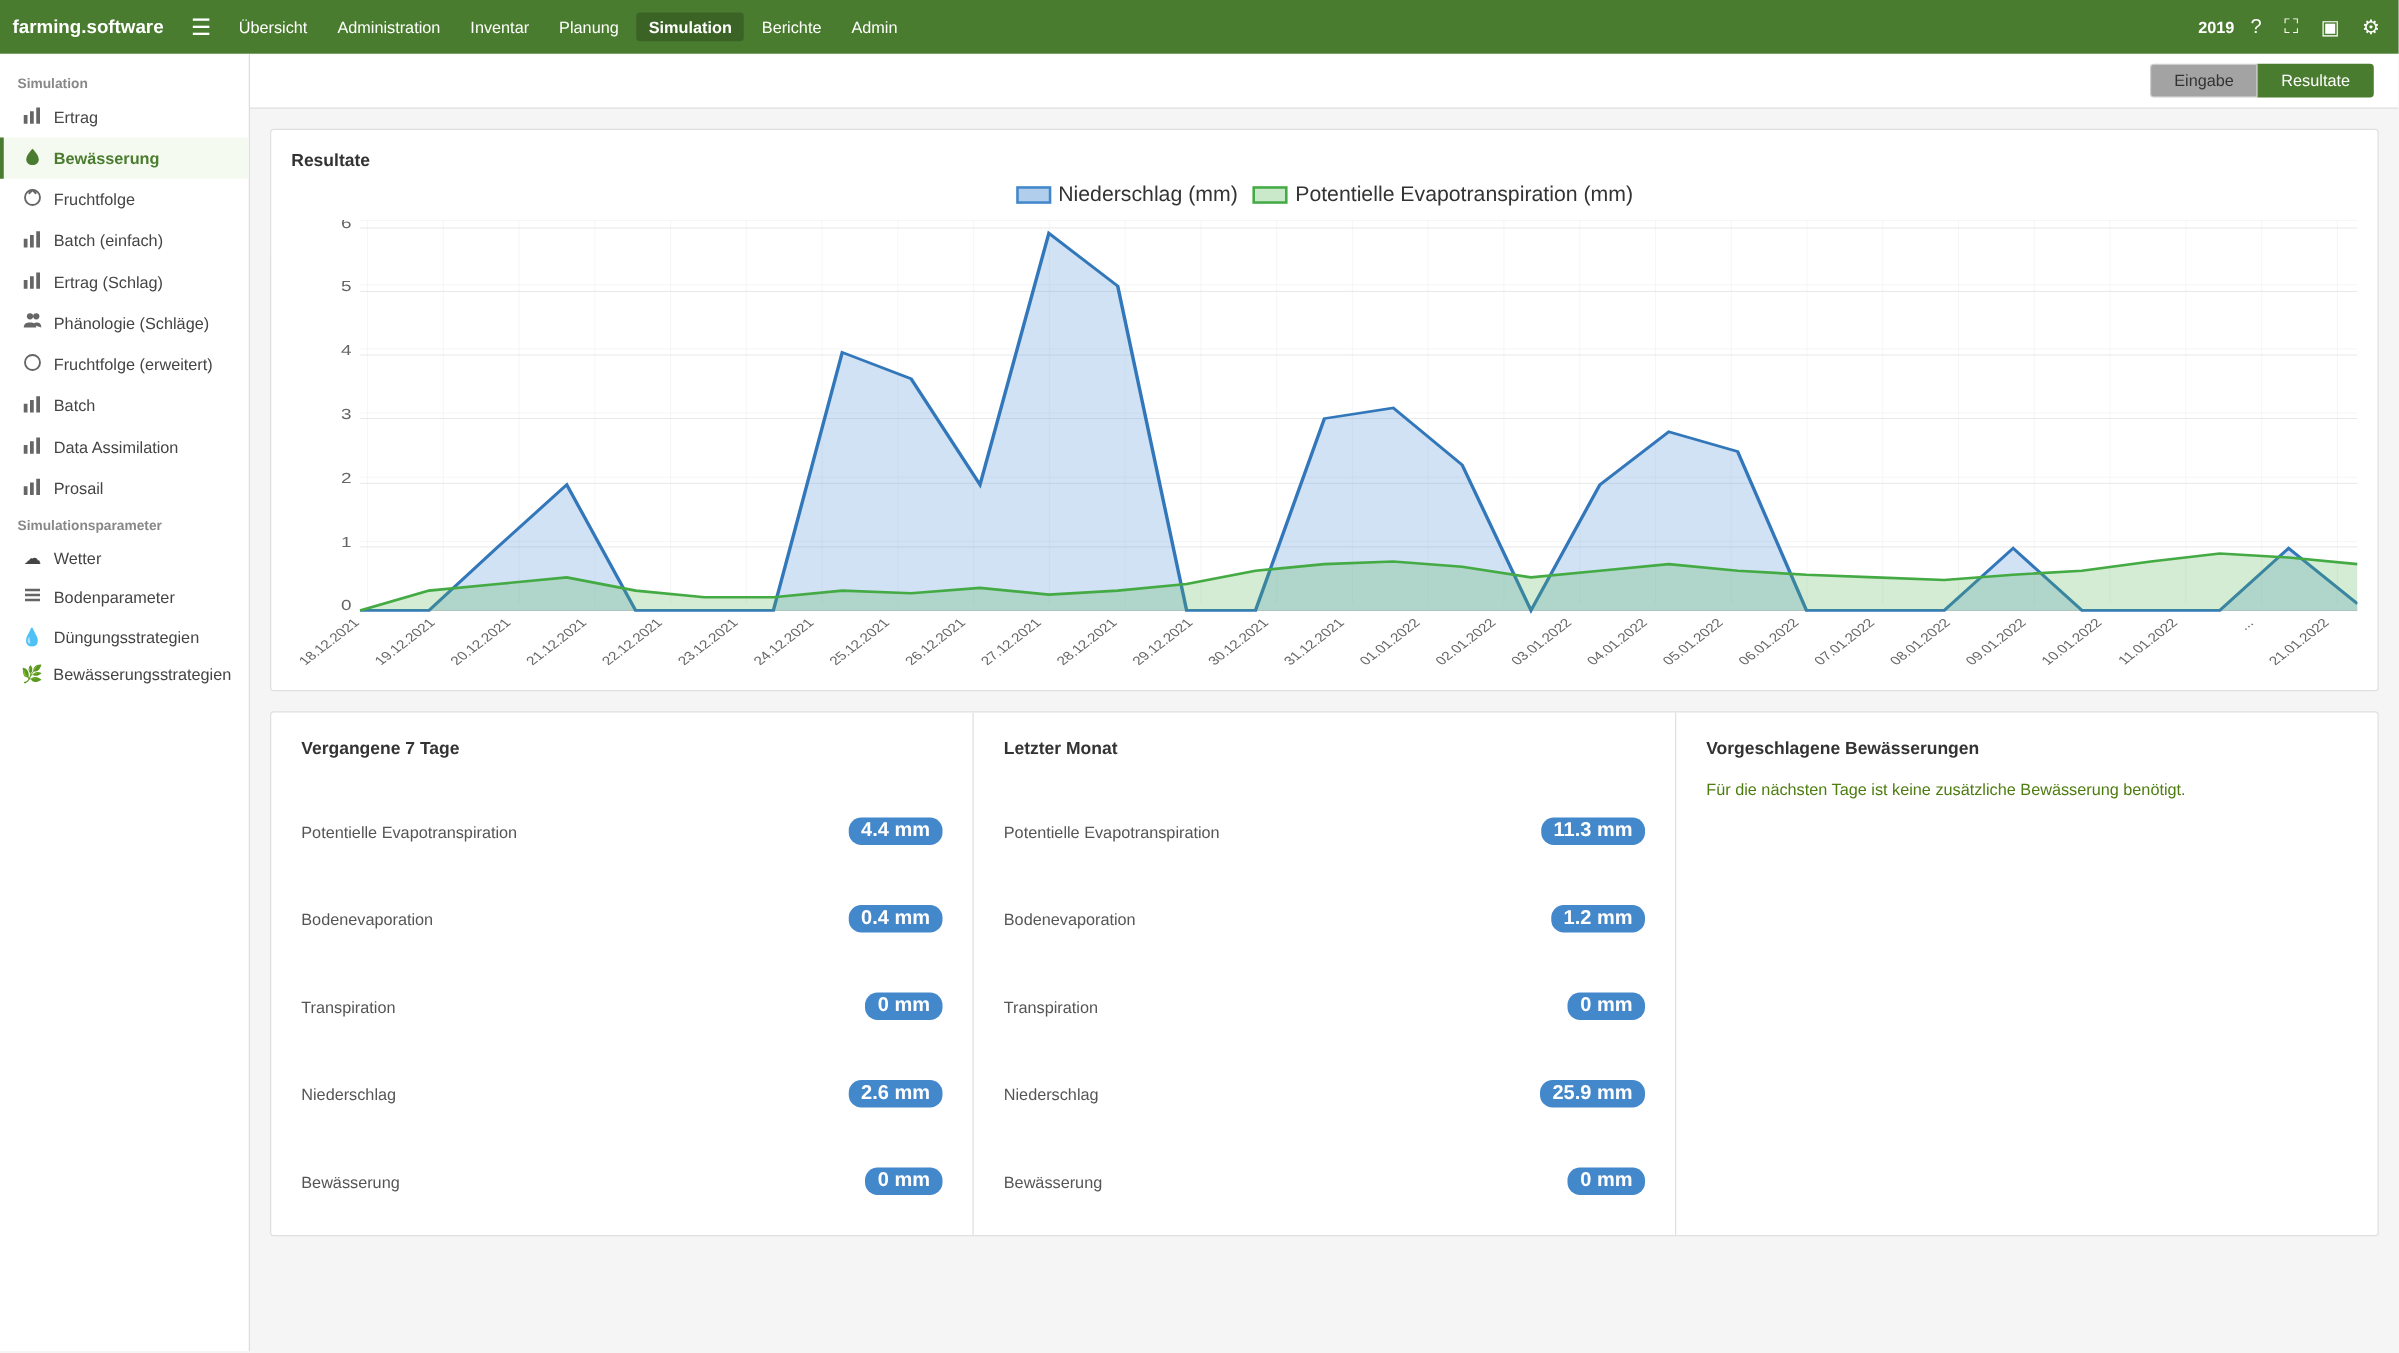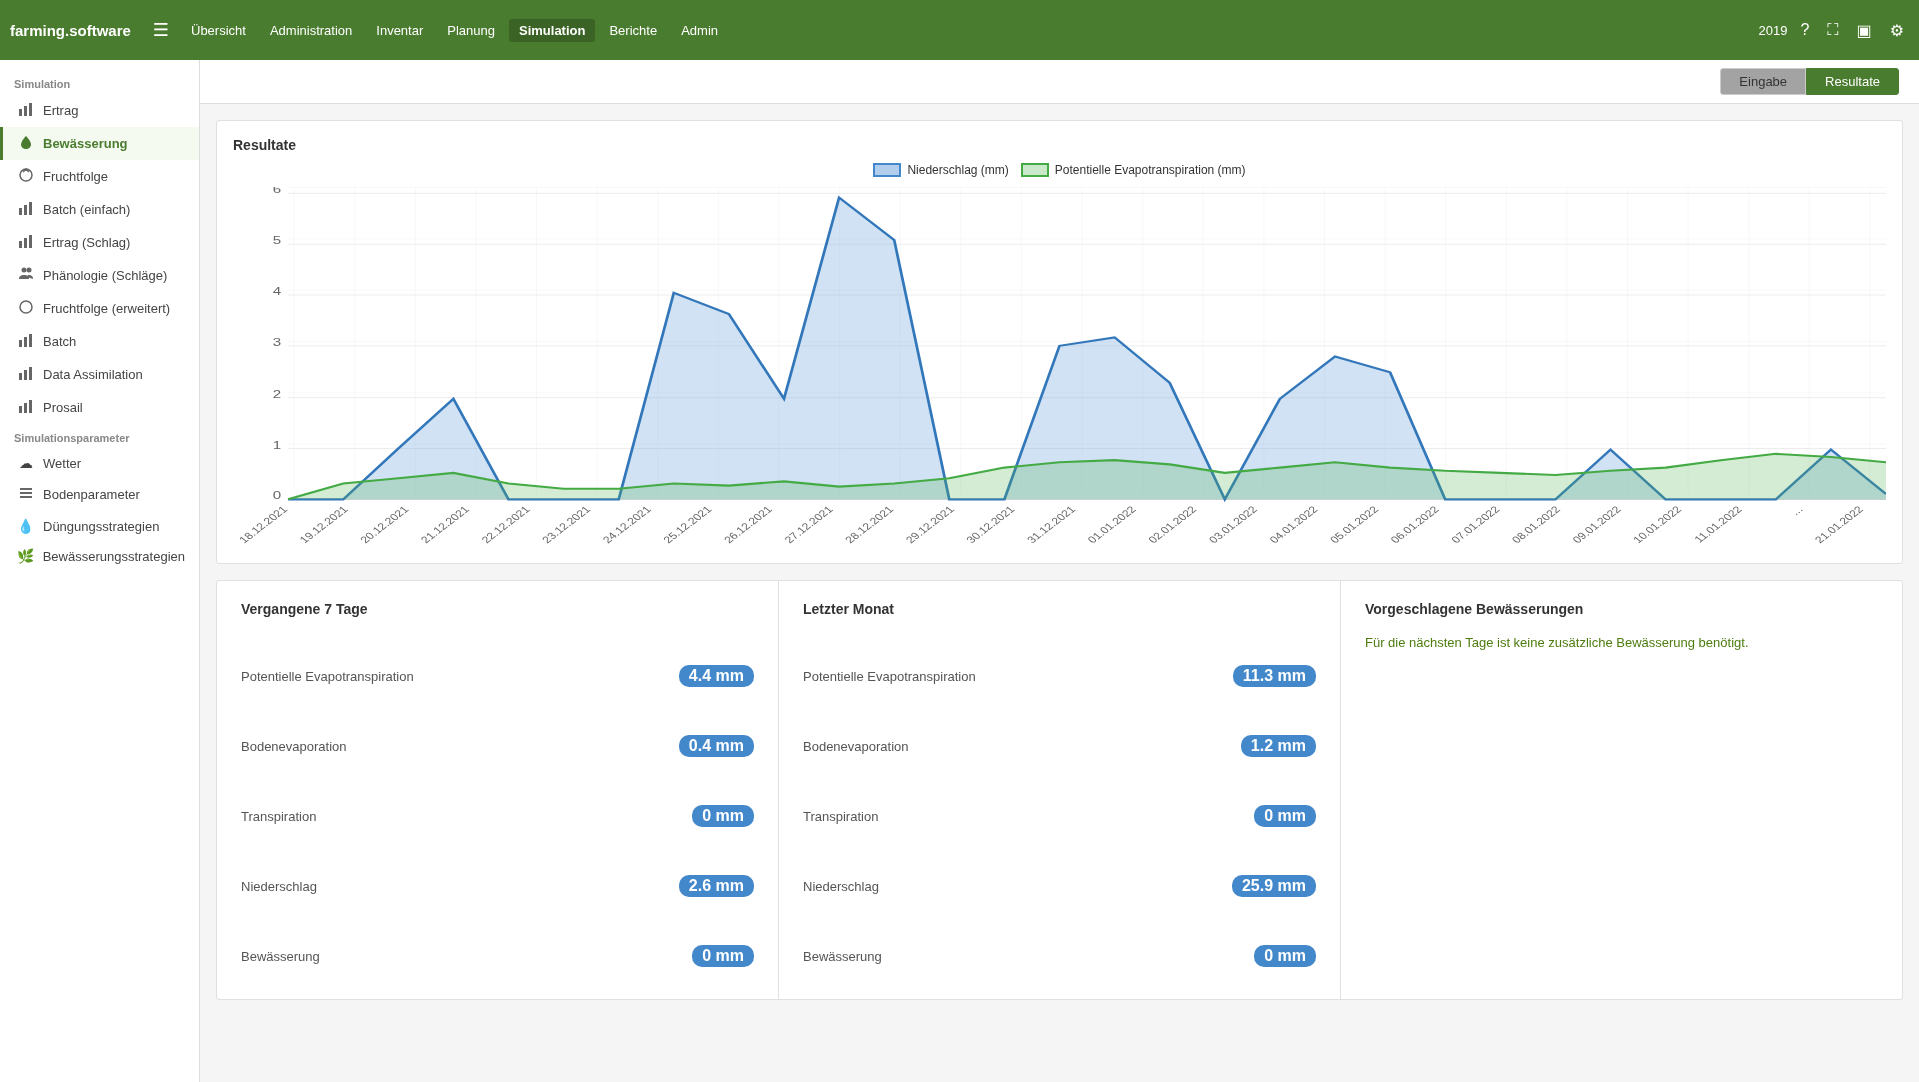--- a/index.html
+++ b/index.html
@@ -4,21 +4,21 @@
   <style>
     * { box-sizing: border-box; margin: 0; padding: 0; }
     body { font-family: Arial, sans-serif; font-size: 13px; background: #f5f5f5; color: #333; }
 
     
     .top-nav {
       background: #4a7c2f;
       color: white;
       display: flex;
       align-items: center;
-      height: 60px;
+      height: 43px;
       padding: 0 10px;
       gap: 4px;
     }
     .nav-brand {
       font-size: 15px;
       font-weight: bold;
       color: white;
       margin-right: 10px;
       white-space: nowrap;
     }
@@ -41,21 +41,21 @@
       white-space: nowrap;
     }
     .nav-item.active { background: rgba(0,0,0,0.2); font-weight: bold; }
     .nav-right {
       margin-left: auto;
       display: flex;
       align-items: center;
       gap: 8px;
       color: white;
     }
-    .nav-year { font-size: 13px; }
+    .nav-year { font-size: 13px; font-weight: bold; }
     .nav-icon-btn {
       background: none;
       border: none;
       color: white;
       cursor: pointer;
       font-size: 16px;
       padding: 2px 5px;
     }
 
     
@@ -146,21 +146,21 @@
       font-weight: bold;
       margin-bottom: 10px;
       color: #333;
     }
     .chart-legend {
       display: flex;
       align-items: flex-end;
       justify-content: center;
       gap: 12px;
       margin-bottom: 10px;
-      font-size: 12px;
+      font-size: 17px;
     }
     .legend-item { display: flex; align-items: center; gap: 6px; }
     .legend-box-blue {
       width: 28px; height: 14px;
       background: rgba(100,160,220,0.5);
       border: 2px solid #4488cc;
     }
     .legend-box-green {
       width: 28px; height: 14px;
       background: rgba(80,180,80,0.3);

